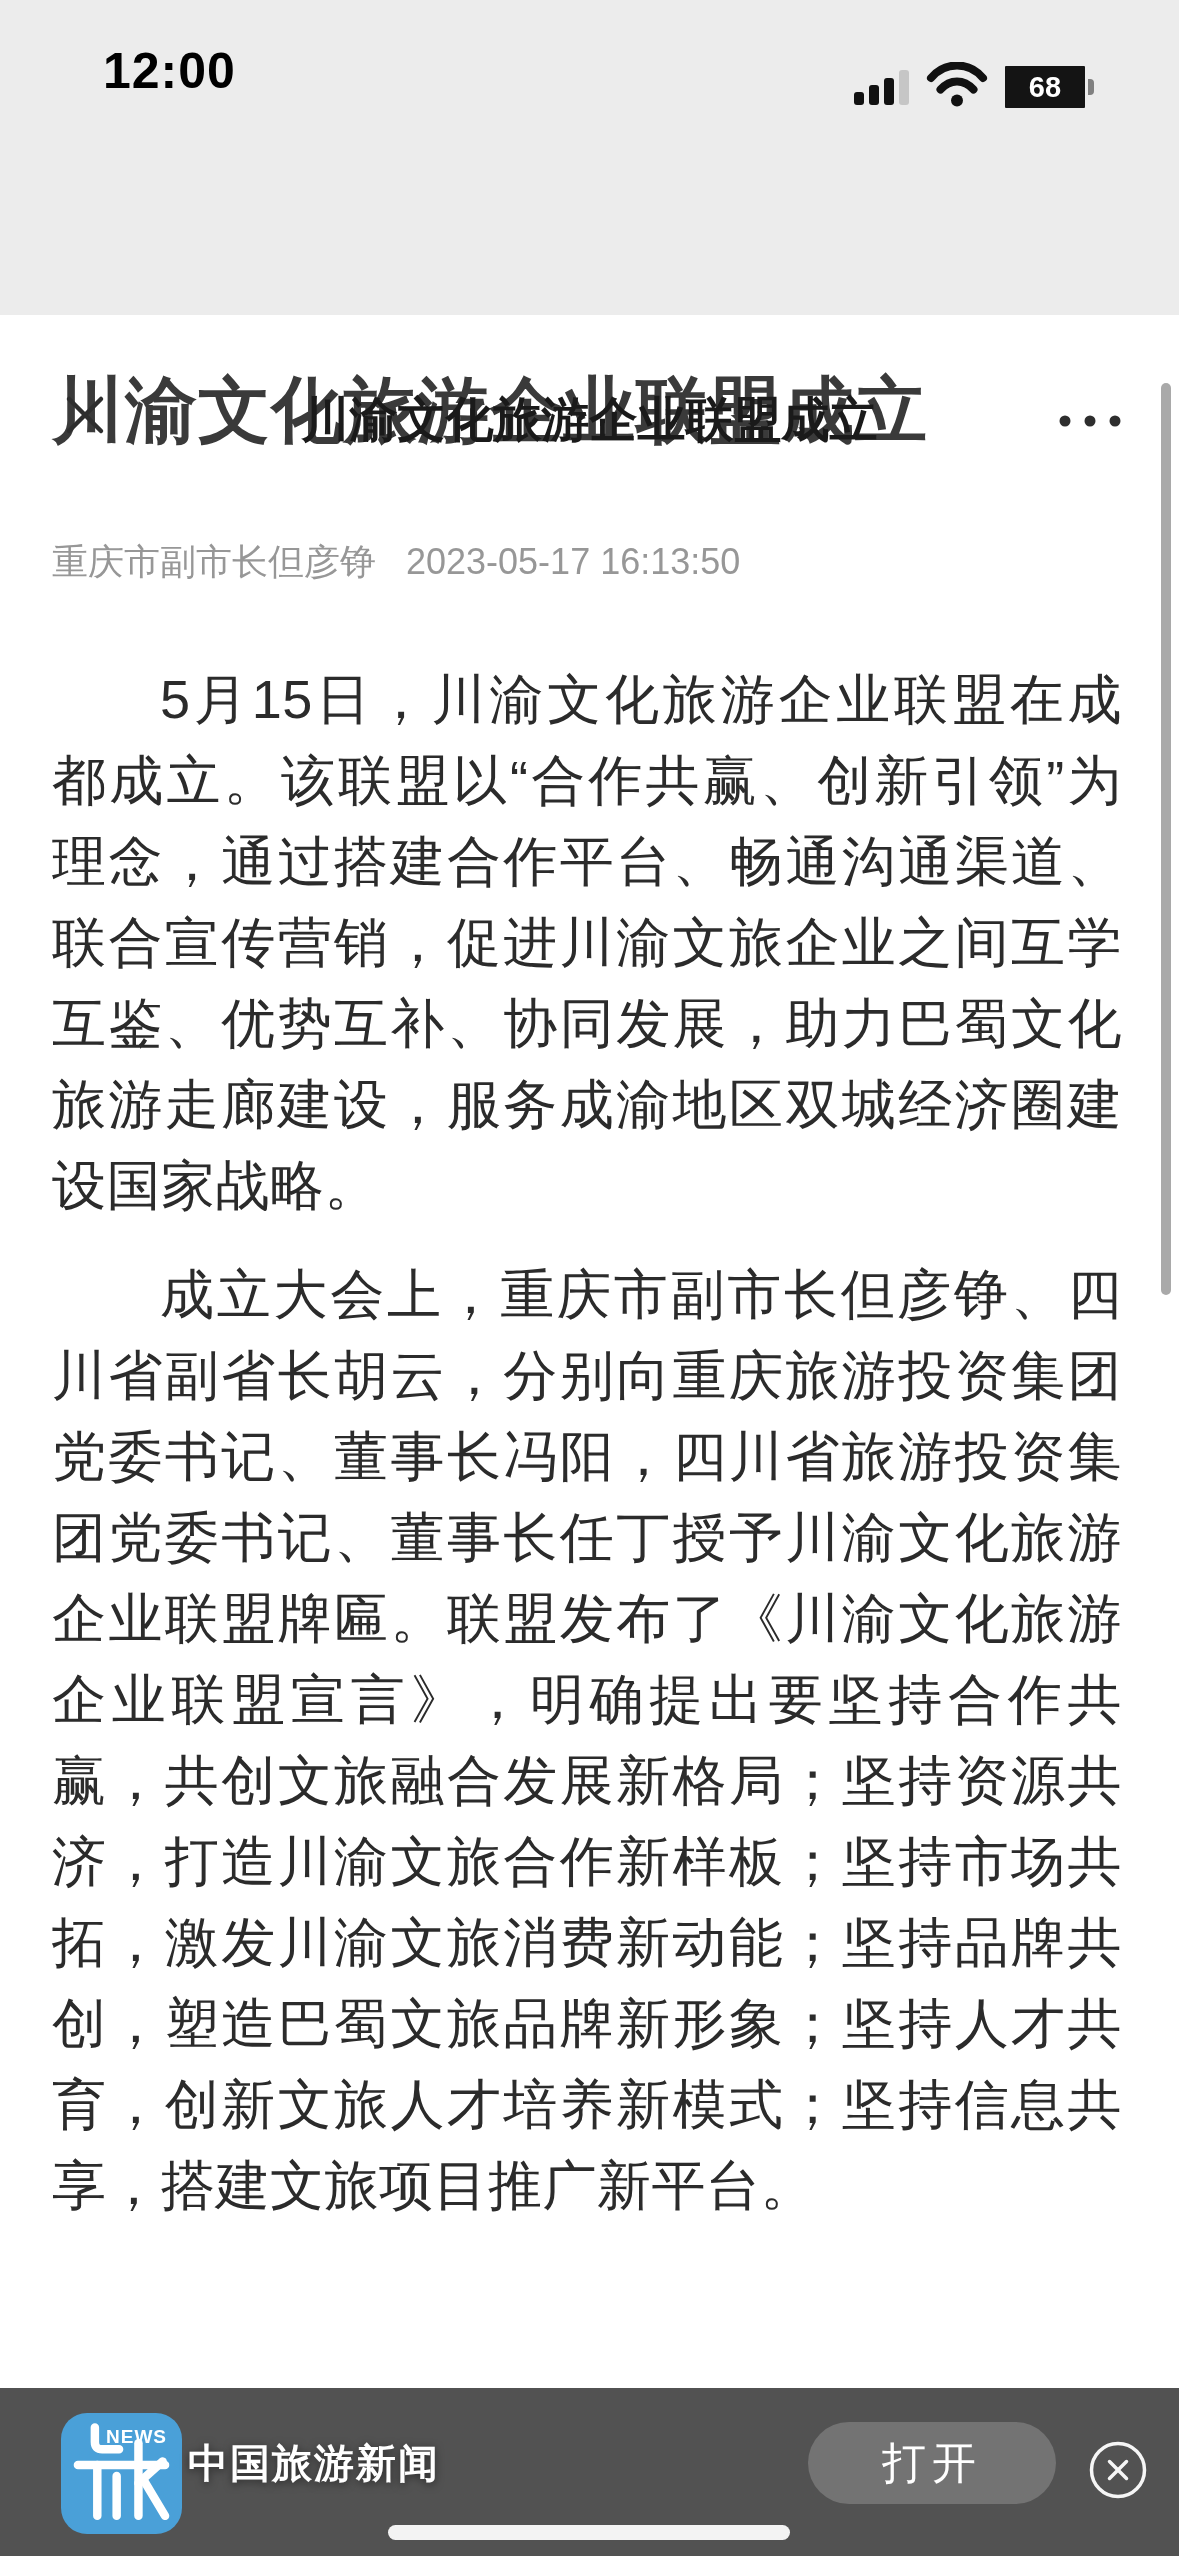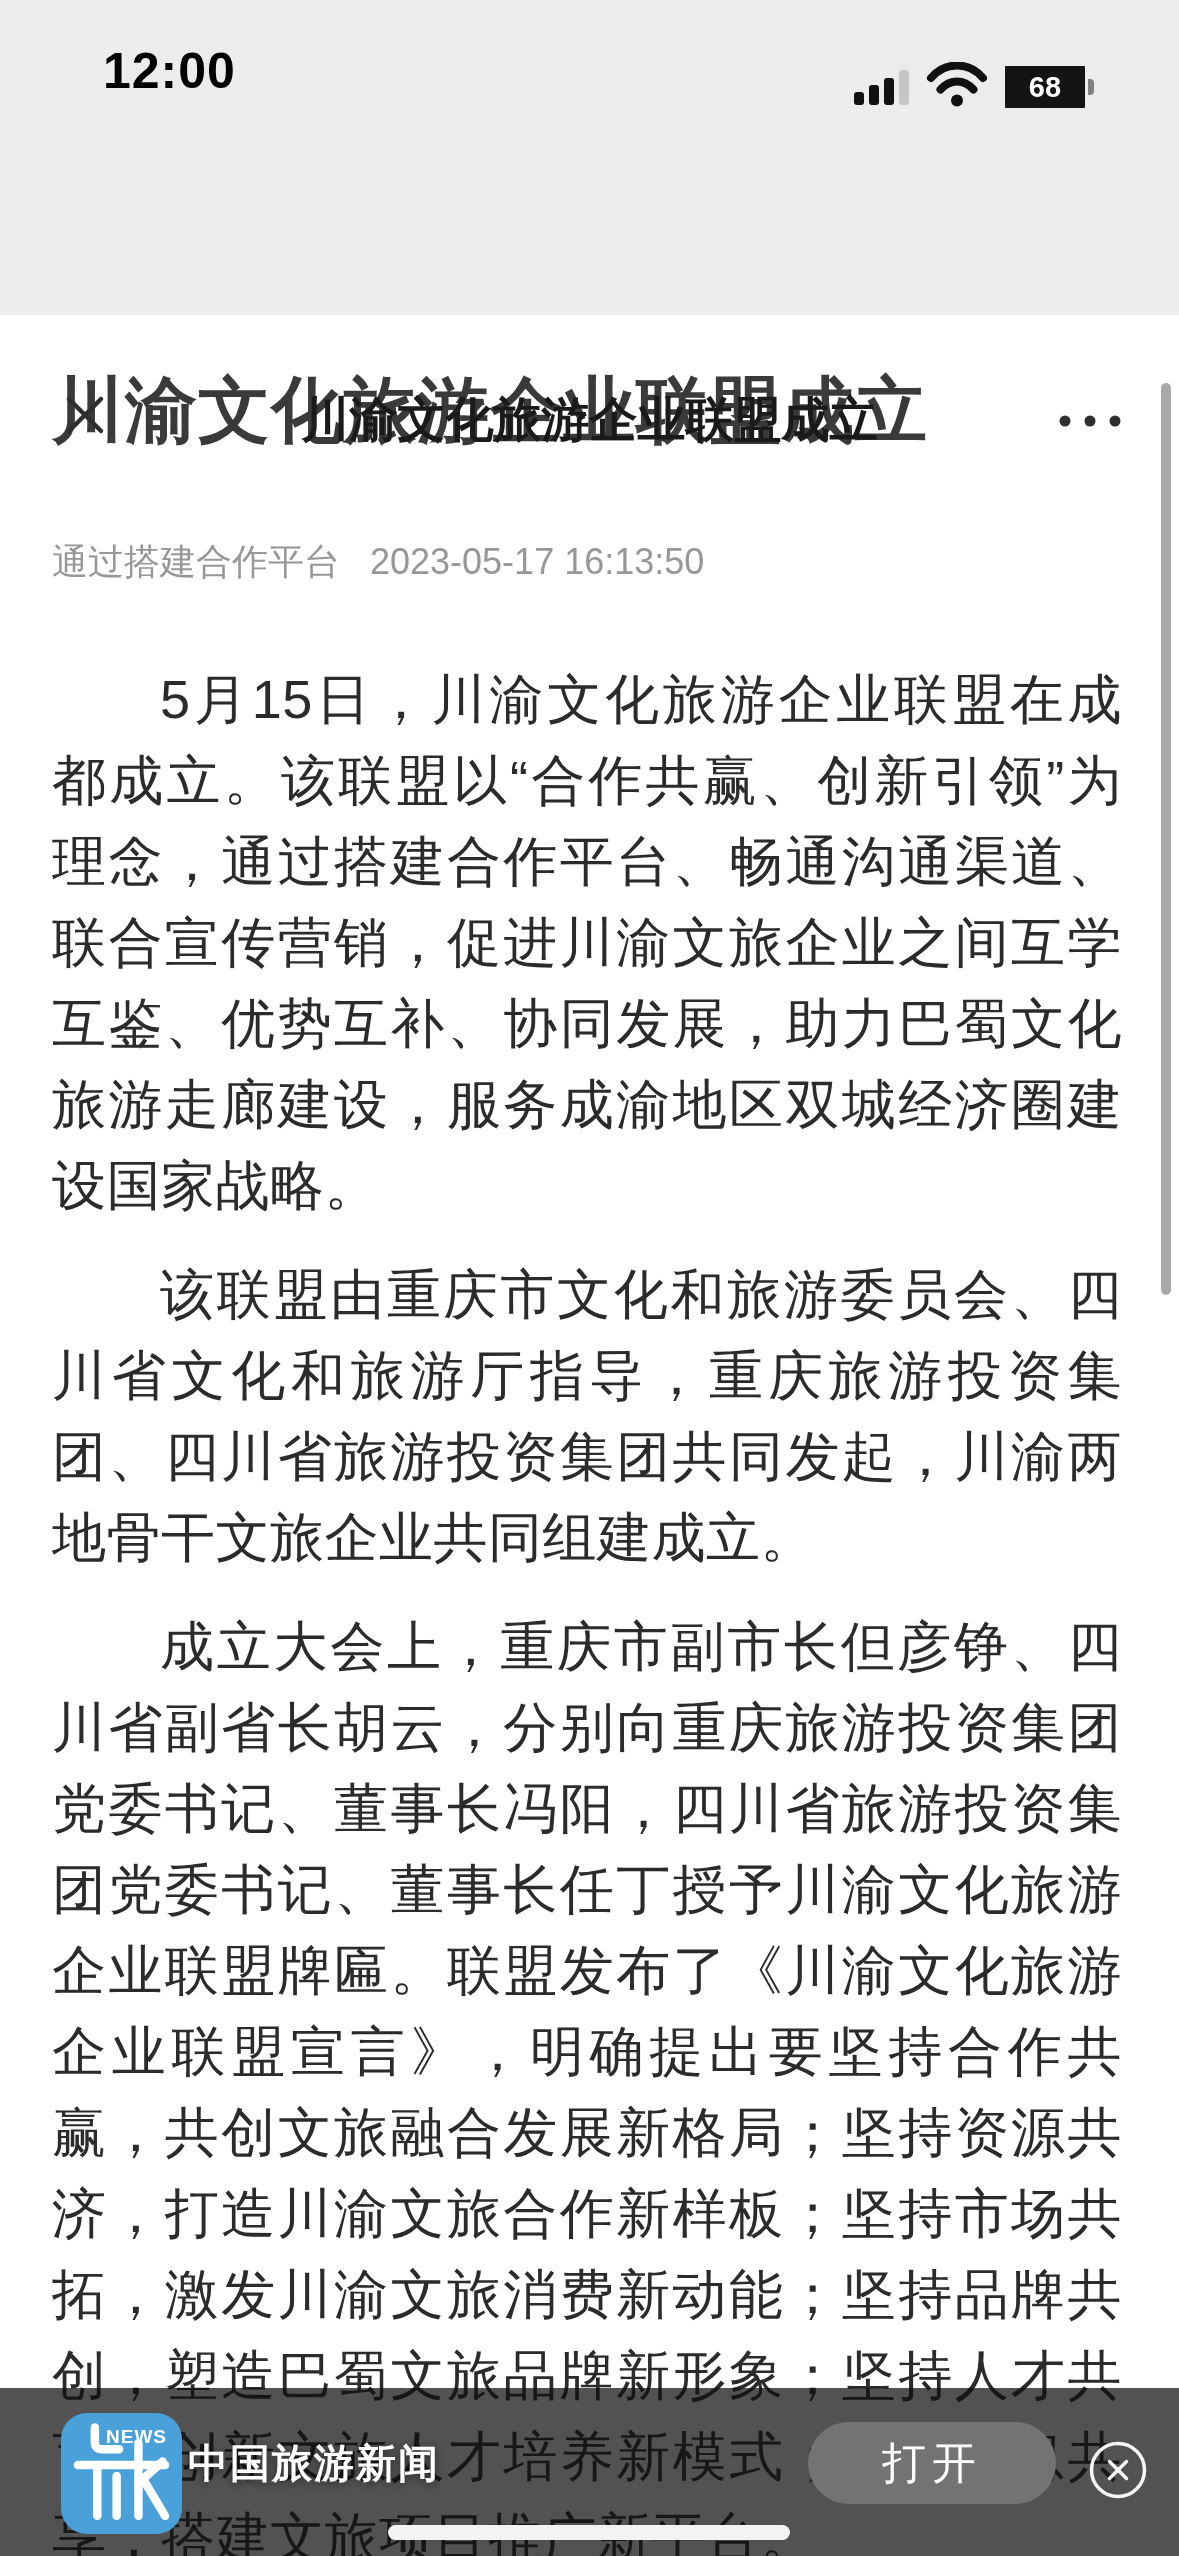--- a/index.html
+++ b/index.html
@@ -96,26 +96,25 @@
           <circle cx="37" cy="15" r="5.5" fill="#2e2e2e"></circle>
           <circle cx="62" cy="15" r="5.5" fill="#2e2e2e"></circle>
         </svg>
       </span>
     </div>
   </div>
 
   <div class="article">
     <h1>川渝文化旅游企业联盟成立</h1>
     <div class="meta">
-      <span>通过搭建合作平台</span>
+      <span>重庆市副市长但彦铮</span>
       <span>2023-05-17 16:13:50</span>
     </div>
     <div class="paragraphs">
         <p>5月15日，川渝文化旅游企业联盟在成都成立。该联盟以“合作共赢、创新引领”为理念，通过搭建合作平台、畅通沟通渠道、联合宣传营销，促进川渝文旅企业之间互学互鉴、优势互补、协同发展，助力巴蜀文化旅游走廊建设，服务成渝地区双城经济圈建设国家战略。</p>
-        <p>该联盟由重庆市文化和旅游委员会、四川省文化和旅游厅指导，重庆旅游投资集团、四川省旅游投资集团共同发起，川渝两地骨干文旅企业共同组建成立。</p>
         <p>成立大会上，重庆市副市长但彦铮、四川省副省长胡云，分别向重庆旅游投资集团党委书记、董事长冯阳，四川省旅游投资集团党委书记、董事长任丁授予川渝文化旅游企业联盟牌匾。联盟发布了《川渝文化旅游企业联盟宣言》，明确提出要坚持合作共赢，共创文旅融合发展新格局；坚持资源共济，打造川渝文旅合作新样板；坚持市场共拓，激发川渝文旅消费新动能；坚持品牌共创，塑造巴蜀文旅品牌新形象；坚持人才共育，创新文旅人才培养新模式；坚持信息共享，搭建文旅项目推广新平台。</p>
       </div>
   </div>
 
   <div class="scrollbar"></div>
 
   <div class="banner">
     <div class="app-logo">
       <svg width="121" height="121" viewBox="0 0 100 100" fill="none">
         <path d="M28,12 v12 q0,6 6,6 h14" stroke="#fff" stroke-width="7" stroke-linecap="round" fill="none"></path>

